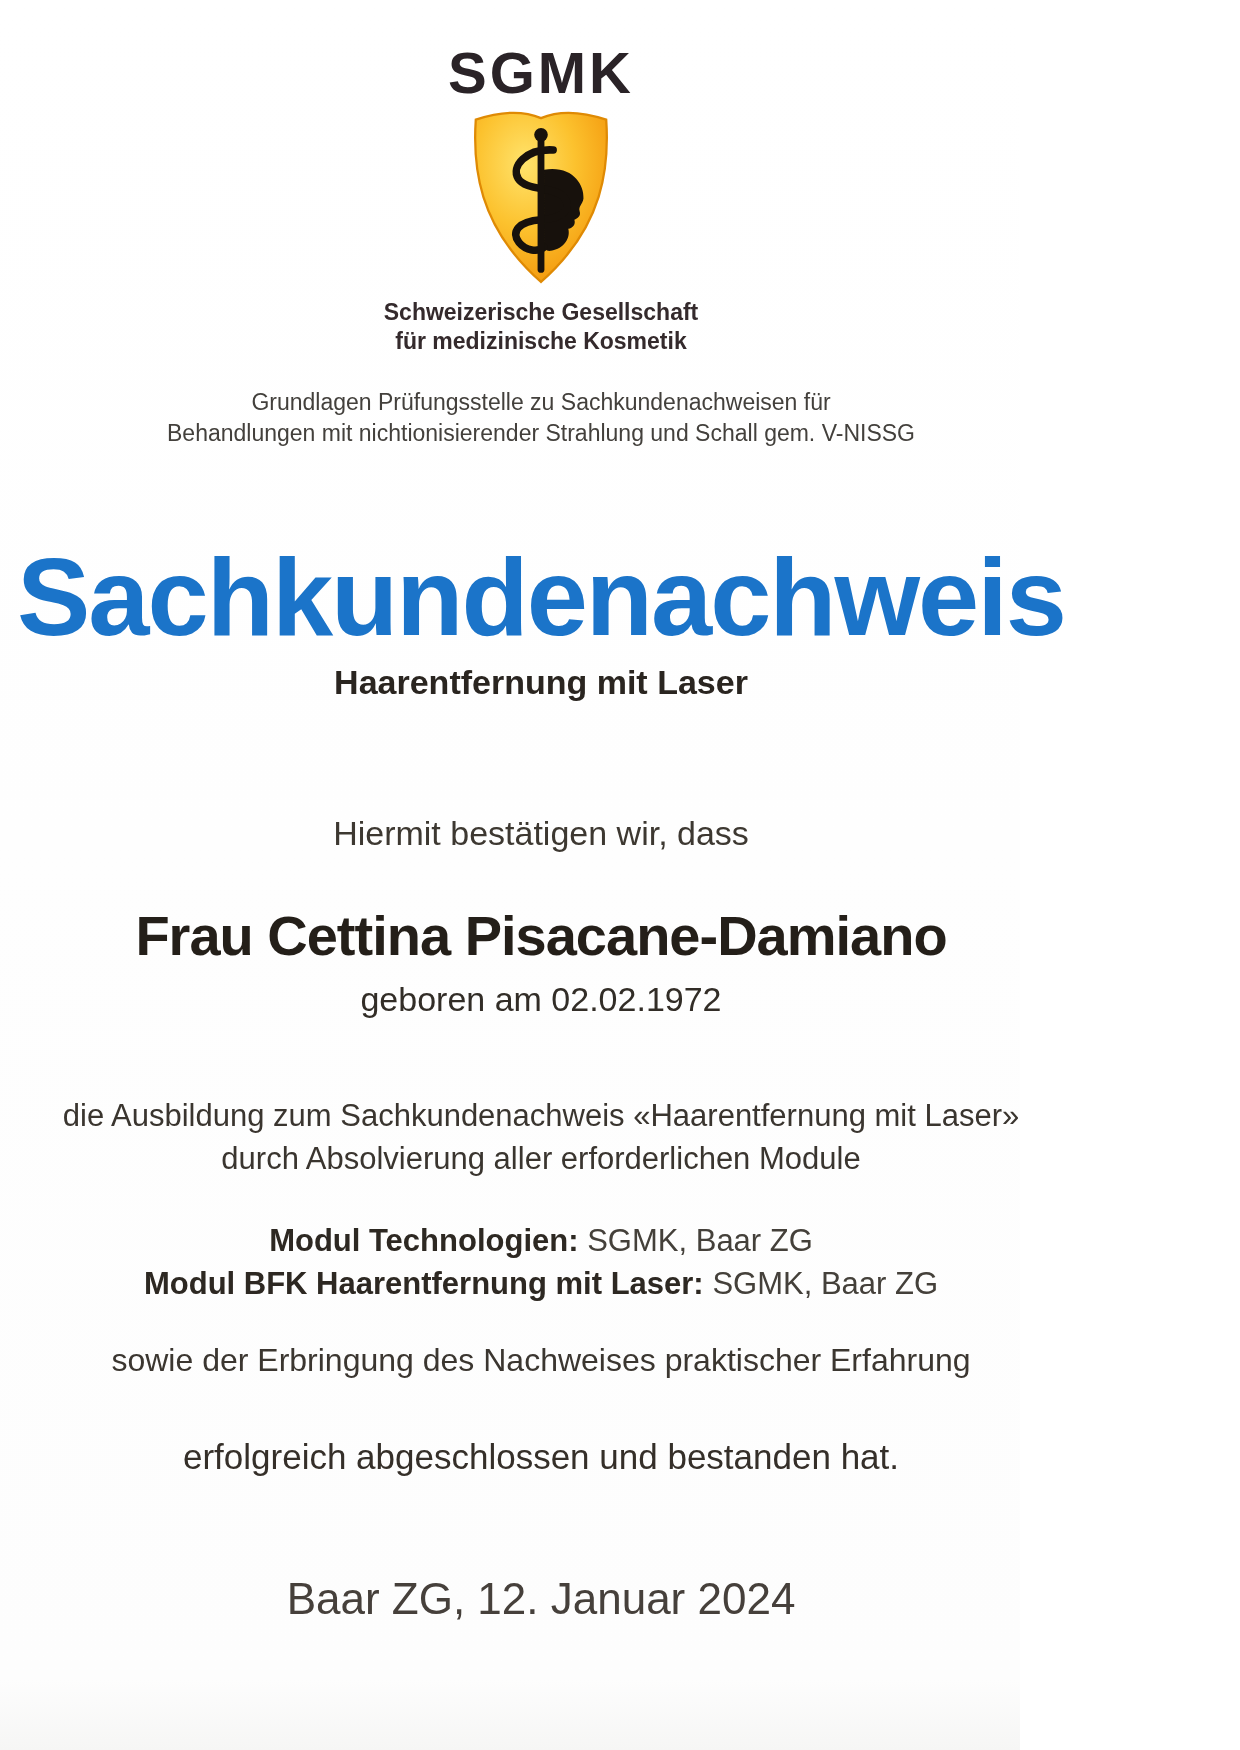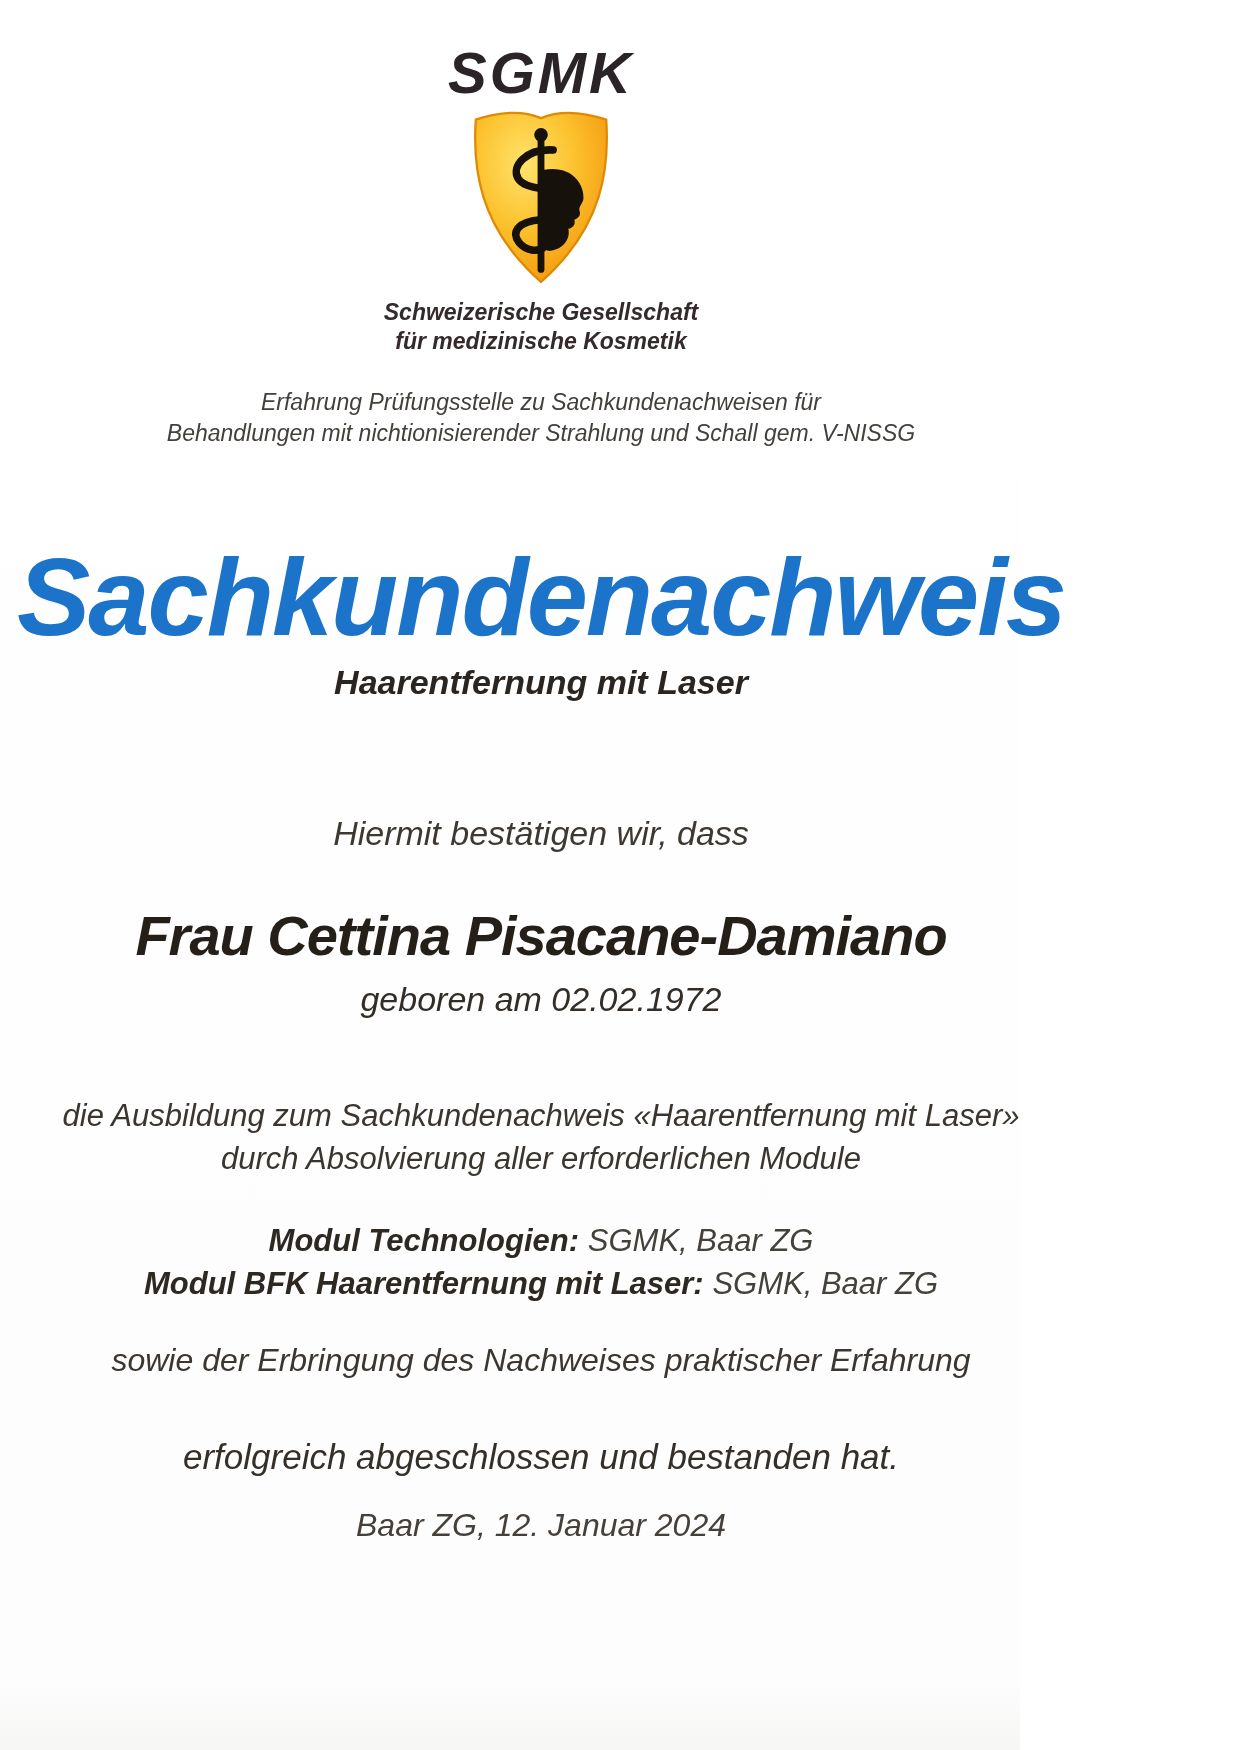--- a/index.html
+++ b/index.html
@@ -14,21 +14,20 @@
     color: #35302a;
     overflow: hidden;
   }
   .page {
     box-sizing: border-box;
     width: 1020px;
     height: 1750px;
     padding-top: 44px;
     padding-right: 158px; 
     background: linear-gradient(180deg, #ffffff 0%, #fdfdfd 96%, #f6f6f5 100%);
-    font-style: italic;
   }
   .content {
     width: 1082px;
     text-align: center;
   }
 
   
   .wordmark {
     font-size: 58px;
     font-weight: 600;
@@ -114,22 +113,22 @@
     margin-top: 36px;
     font-size: 32px;
     color: #3b3630;
   }
   .result-line {
     margin-top: 58px;
     font-size: 35px;
     color: #352f29;
   }
   .date-line {
-    margin-top: 30px;
-    font-size: 32px;
+    margin-top: 97px;
+    font-size: 44px;
     color: #46403b;
   }
 </style>
 </head>
 <body>
 
 <div class="page">
   <div class="content">
 
     <div class="logo-block">
@@ -157,21 +156,21 @@
         </svg>
       </div>
 
       <div class="org-name">
         <div>Schweizerische Gesellschaft</div>
         <div>für medizinische Kosmetik</div>
       </div>
     </div>
 
     <div class="office">
-      <div>Erfahrung Prüfungsstelle zu Sachkundenachweisen für</div>
+      <div>Grundlagen Prüfungsstelle zu Sachkundenachweisen für</div>
       <div>Behandlungen mit nichtionisierender Strahlung und Schall gem. V-NISSG</div>
     </div>
 
     <div class="main-title">Sachkundenachweis</div>
     <div class="subtitle">Haarentfernung mit Laser</div>
 
     <div class="confirm-line">Hiermit bestätigen wir, dass</div>
 
     <div class="recipient-name">Frau Cettina Pisacane-Damiano</div>
     <div class="birth-line">geboren am 02.02.1972</div>

